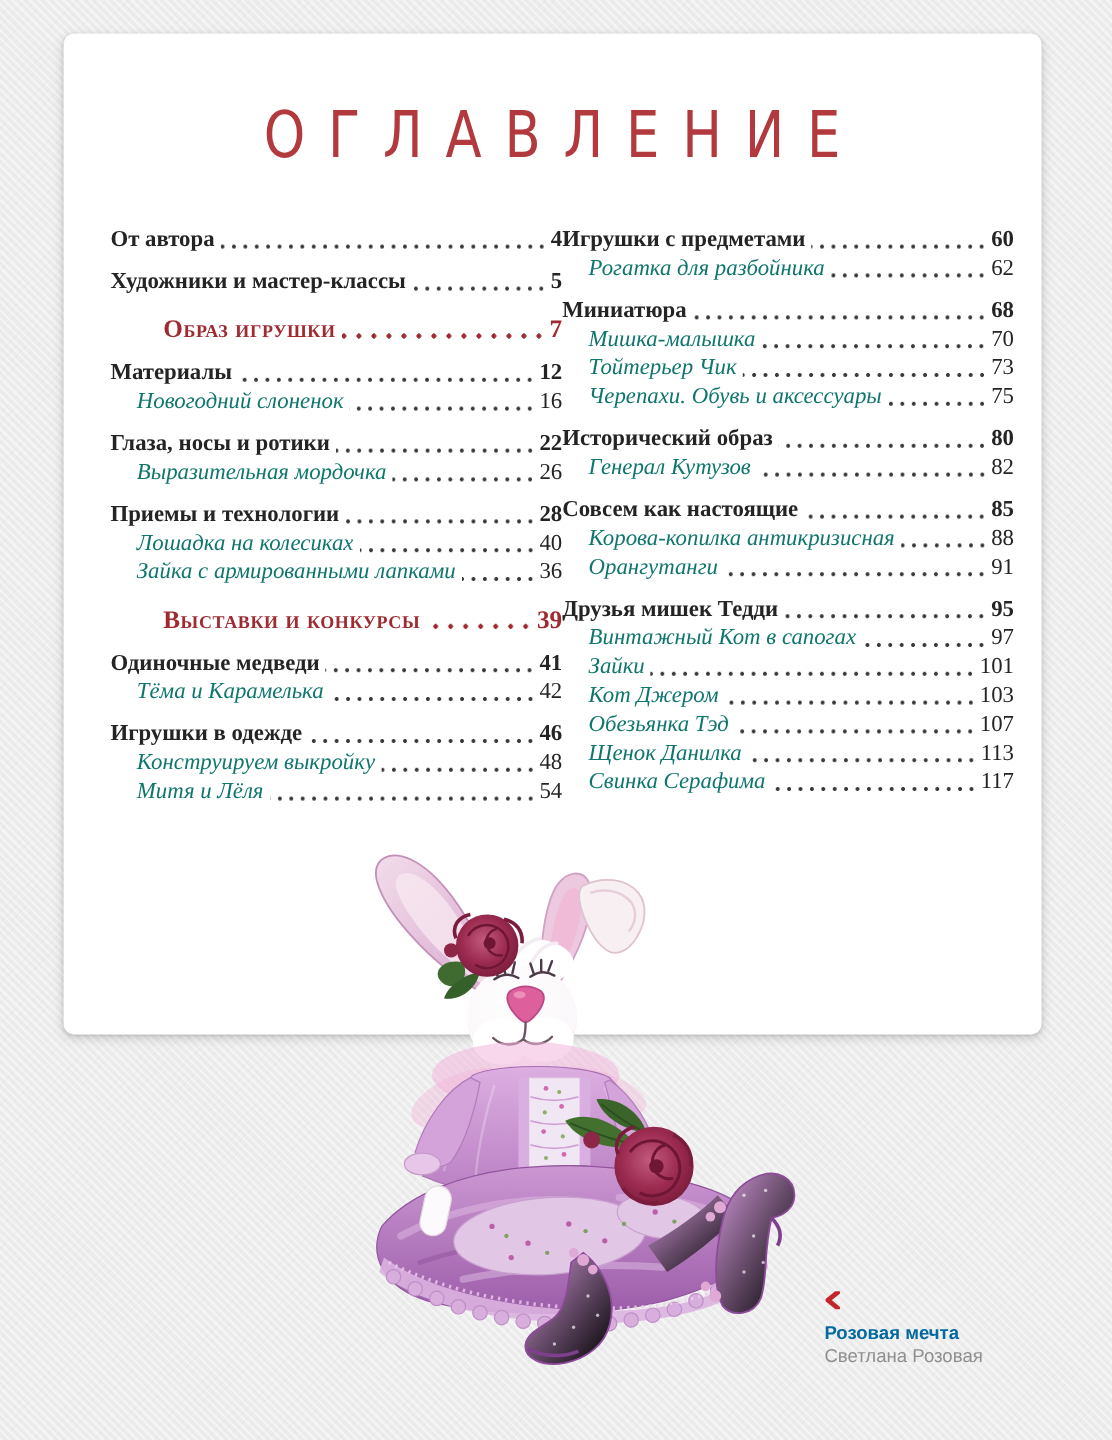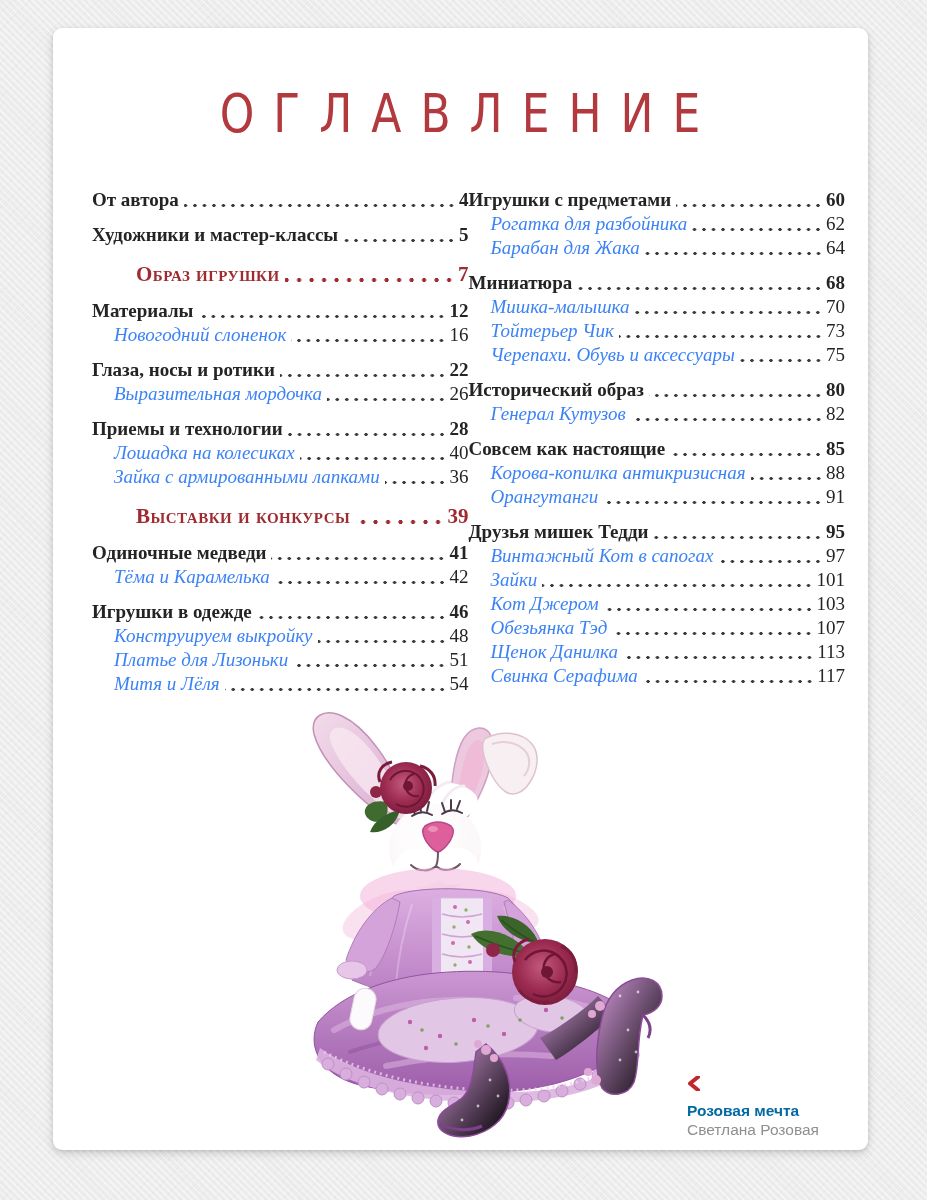--- a/index.html
+++ b/index.html
@@ -7,38 +7,38 @@
   body {
     font-family:"Liberation Serif", serif;
     background-color:#ececec;
     background-image:
       repeating-linear-gradient(45deg, rgba(255,255,255,.45) 0 2px, rgba(0,0,0,0) 2px 5px),
       repeating-linear-gradient(-45deg, rgba(224,224,224,.35) 0 1px, rgba(0,0,0,0) 1px 6px);
     position:relative;
     overflow:hidden;
   }
   .page-card {
-    position:absolute; left:53px; top:28px; width:815px; height:1122px;
+    position:absolute; left:53px; top:28px; width:815px; height:834px;
     background:#ffffff; border-radius:9px;
     box-shadow:0 3px 10px rgba(0,0,0,.16), 0 1px 3px rgba(0,0,0,.10);
   }
   .page-title {
     margin-top:58px; height:56px; line-height:56px;
     text-align:center; text-indent:18px;
     font-family:"DejaVu Sans", sans-serif;
     font-weight:400; font-size:44px; letter-spacing:19px;
     color:#b2393d; transform:scaleY(1.22); transform-origin:50% 50%;
   }
   .toc { display:flex; margin:46px 23px 0 39px; }
   .toc-col { flex:1 1 0; min-width:0; }
   .row { display:flex; align-items:baseline; line-height:24px; font-size:19px; color:#242424; }
   .row.gap { margin-top:11px; }
   .row.h .label, .row.h .num { font-weight:700; }
   .row.sub { padding-left:22px; }
-  .row.sub .label { font-style:italic; color:#3b82f6; }
+  .row.sub .label { font-style:italic; color:#0f766e; }
   .label { white-space:nowrap; }
   .dots {
     flex:1 1 auto; min-width:10px; height:5px;
     align-self:flex-end; margin:0 3px 4px 5px;
     background-image:radial-gradient(circle, #3b3b3b 1.55px, rgba(0,0,0,0) 1.8px);
     background-size:9.5px 5px; background-repeat:repeat-x;
     background-position:right bottom;
   }
   .num { font-style:normal; }
   .row.part { margin-bottom:4px; line-height:27px; }
@@ -137,45 +137,35 @@
           <span class="label">Игрушки в одежде</span>
           <span class="dots"></span>
           <span class="num">46</span>
         </div>
         <div class="row sub">
           <span class="label">Конструируем выкройку</span>
           <span class="dots"></span>
           <span class="num">48</span>
         </div>
         <div class="row sub">
-          <span class="label">Платье для Лизоньки</span>
-          <span class="dots"></span>
-          <span class="num">51</span>
-        </div>
-        <div class="row sub">
           <span class="label">Митя и Лёля</span>
           <span class="dots"></span>
           <span class="num">54</span>
         </div>
       </div>
     <div class="toc-col">
         <div class="row h">
           <span class="label">Игрушки с предметами</span>
           <span class="dots"></span>
           <span class="num">60</span>
         </div>
         <div class="row sub">
           <span class="label">Рогатка для разбойника</span>
           <span class="dots"></span>
           <span class="num">62</span>
-        </div>
-        <div class="row sub">
-          <span class="label">Барабан для Жака</span>
-          <span class="dots"></span>
-          <span class="num">64</span>
         </div>
         <div class="row h gap">
           <span class="label">Миниатюра</span>
           <span class="dots"></span>
           <span class="num">68</span>
         </div>
         <div class="row sub">
           <span class="label">Мишка-малышка</span>
           <span class="dots"></span>
           <span class="num">70</span>

